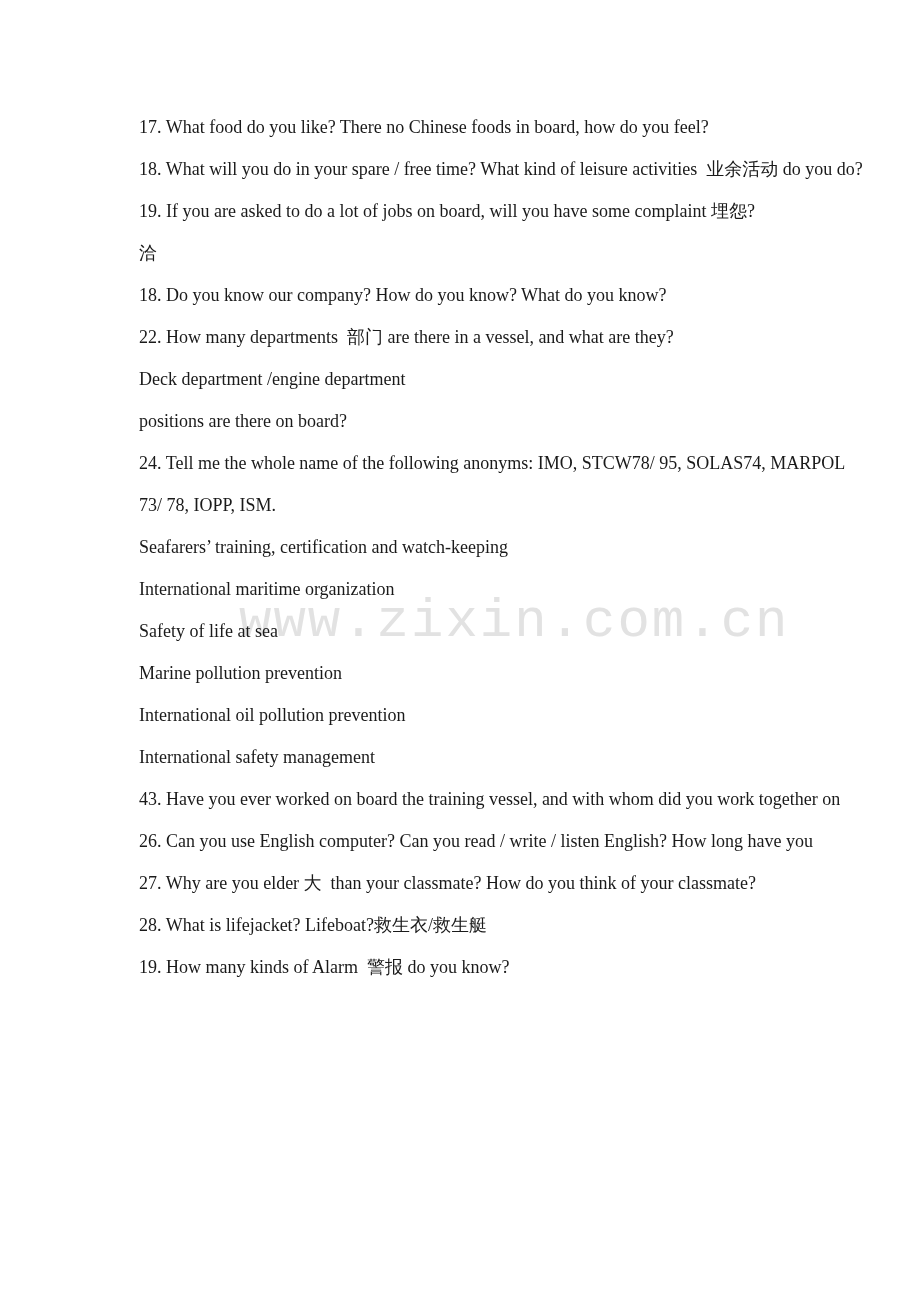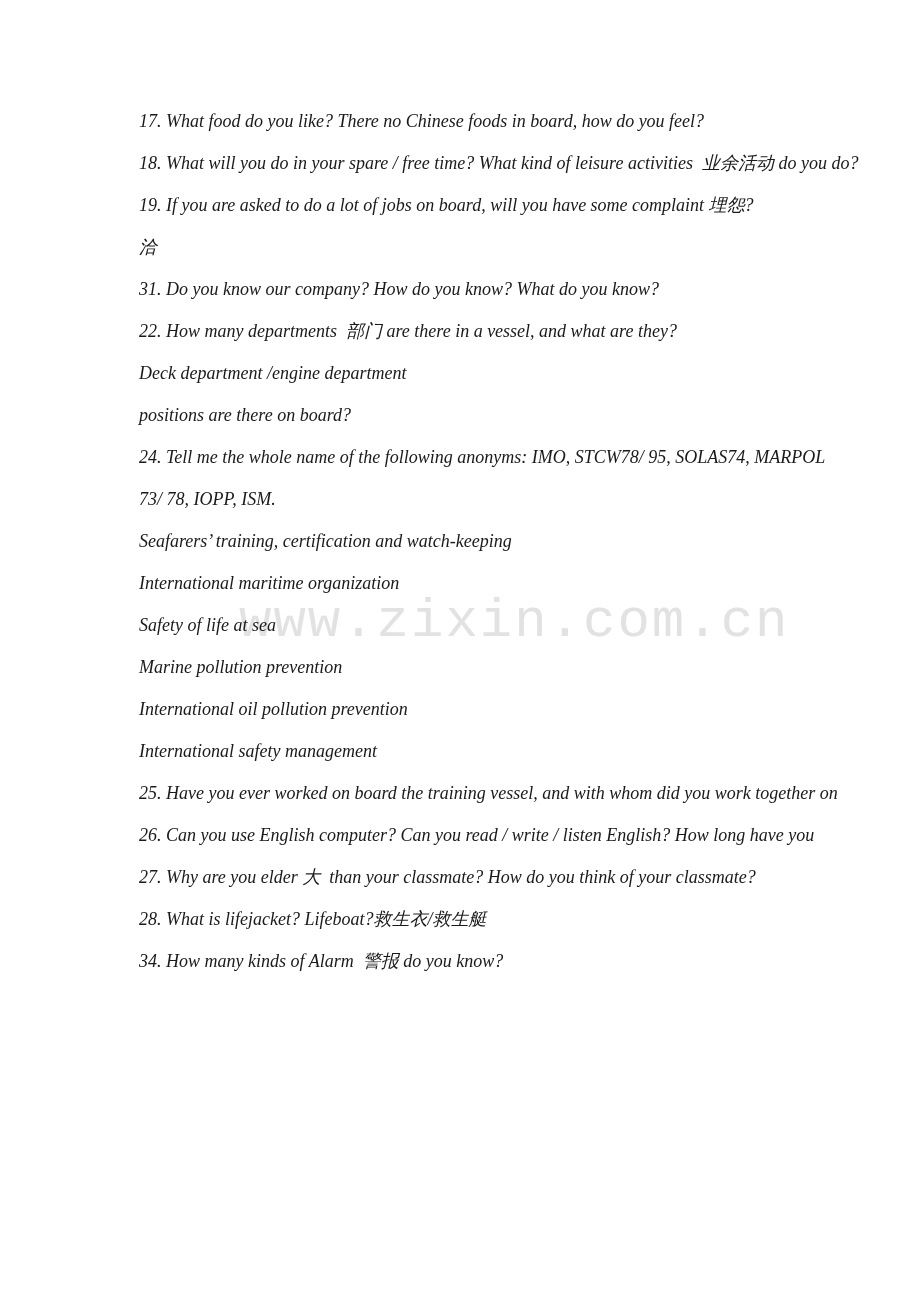--- a/index.html
+++ b/index.html
@@ -23,24 +23,23 @@
     font-size: 54px;
     letter-spacing: 2px;
     color: #e2e2e2;
     z-index: 0;
     user-select: none;
     white-space: pre;
   }
   .content {
     position: absolute;
     left: 139px;
-    top: 100px;
+    top: 106px;
     width: 700px;
     z-index: 1;
-    font-style: italic;
   }
   .line {
     height: 42px;
     line-height: 42px;
     font-size: 18px;
     color: #1a1a1a;
     white-space: pre;
     overflow: visible;
   }
 </style>
@@ -49,32 +48,32 @@
 
 <div class="page">
 
   <div class="watermark">www.zixin.com.cn</div>
 
   <div class="content">
     <div class="line">17. What food do you like? There no Chinese foods in board, how do you feel?</div>
     <div class="line">18. What will you do in your spare / free time? What kind of leisure activities  业余活动 do you do?</div>
     <div class="line">19. If you are asked to do a lot of jobs on board, will you have some complaint 埋怨?</div>
     <div class="line">洽</div>
-    <div class="line">31. Do you know our company? How do you know? What do you know?</div>
+    <div class="line">18. Do you know our company? How do you know? What do you know?</div>
     <div class="line">22. How many departments  部门 are there in a vessel, and what are they?</div>
     <div class="line">Deck department /engine department</div>
     <div class="line">positions are there on board?</div>
     <div class="line">24. Tell me the whole name of the following anonyms: IMO, STCW78/ 95, SOLAS74, MARPOL</div>
     <div class="line">73/ 78, IOPP, ISM.</div>
     <div class="line">Seafarers’ training, certification and watch-keeping</div>
     <div class="line">International maritime organization</div>
     <div class="line">Safety of life at sea</div>
     <div class="line">Marine pollution prevention</div>
     <div class="line">International oil pollution prevention</div>
     <div class="line">International safety management</div>
-    <div class="line">25. Have you ever worked on board the training vessel, and with whom did you work together on</div>
+    <div class="line">43. Have you ever worked on board the training vessel, and with whom did you work together on</div>
     <div class="line">26. Can you use English computer? Can you read / write / listen English? How long have you</div>
     <div class="line">27. Why are you elder 大  than your classmate? How do you think of your classmate?</div>
     <div class="line">28. What is lifejacket? Lifeboat?救生衣/救生艇</div>
-    <div class="line">34. How many kinds of Alarm  警报 do you know?</div>
+    <div class="line">19. How many kinds of Alarm  警报 do you know?</div>
   </div>
 
 </div>
 
 </body></html>

